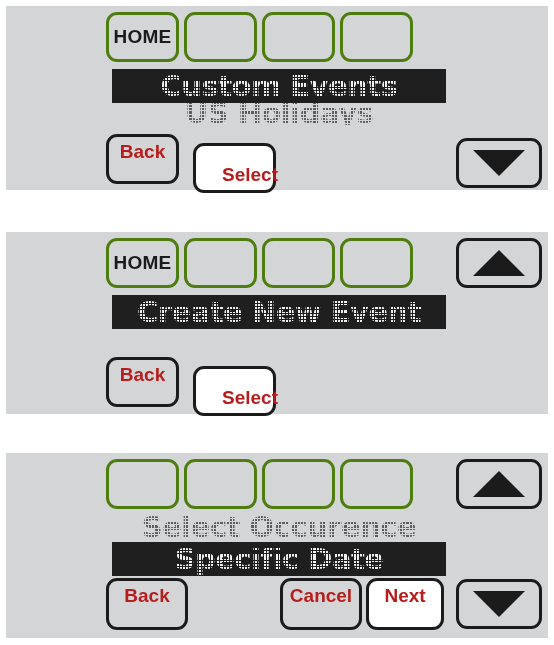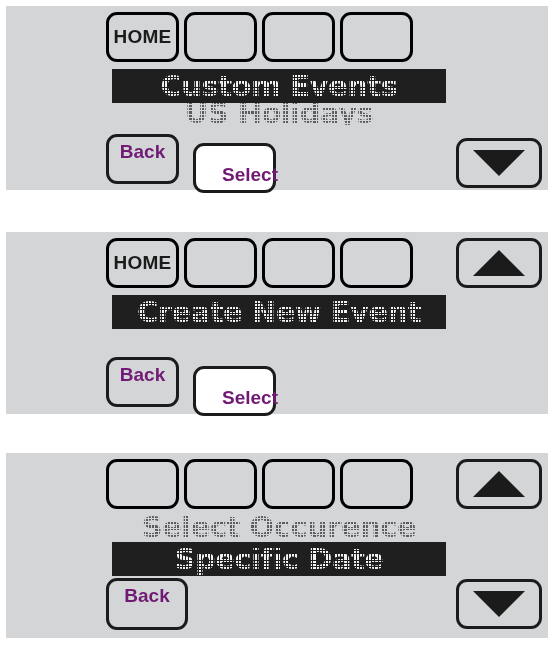--- a/index.html
+++ b/index.html
@@ -31,21 +31,21 @@
   .top-row {
     position: absolute;
     left: 100px;
     top: 6px;
     display: flex;
     gap: 5px;
   }
   .softkey {
     width: 73px;
     height: 50px;
-    border: 3px solid #000000;
+    border: 3px solid #4d7c0f;
     border-radius: 11px;
     background: #d3d5d6;
     box-sizing: border-box;
     display: flex;
     align-items: center;
     justify-content: center;
     font-size: 19px;
     font-weight: bold;
     color: #1b1b1b;
     letter-spacing: 0.2px;
@@ -138,21 +138,21 @@
 
   
   .botkey {
     position: absolute;
     border: 3px solid #1b1b1b;
     border-radius: 11px;
     background: #d3d5d6;
     box-sizing: border-box;
     font-size: 19px;
     font-weight: bold;
-    color: #701a75;
+    color: #b91c1c;
     display: flex;
     justify-content: center;
   }
   .botkey.white { background: #ffffff; }
   .botkey.align-top    { align-items: flex-start; padding-top: 4px; }
   .botkey.align-bottom { align-items: flex-end;   padding-bottom: 4px; padding-left: 31px; }
 </style>
 </head>
 <body>
 
@@ -223,21 +223,23 @@
     <span class="lcd-mask"></span>
   </div>
 
   <div class="lcd-row highlight" style="top:89px;">
     <span>Specific Date</span>
     <span class="lcd-mask"></span>
   </div>
 
   <div class="botkey align-top" style="left:100px; top:125px; width:82px; height:52px;">Back</div>
 
-
+  <div class="botkey align-top" style="left:274px; top:125px; width:82px; height:52px;">Cancel</div>
+
+  <div class="botkey white align-top" style="left:360px; top:125px; width:78px; height:52px;">Next</div>
 
   <div class="arrowkey" style="top:6px;">
     <span class="tri up"></span>
   </div>
 
   <div class="arrowkey" style="top:126px;">
     <span class="tri down"></span>
   </div>
 </div>
 

